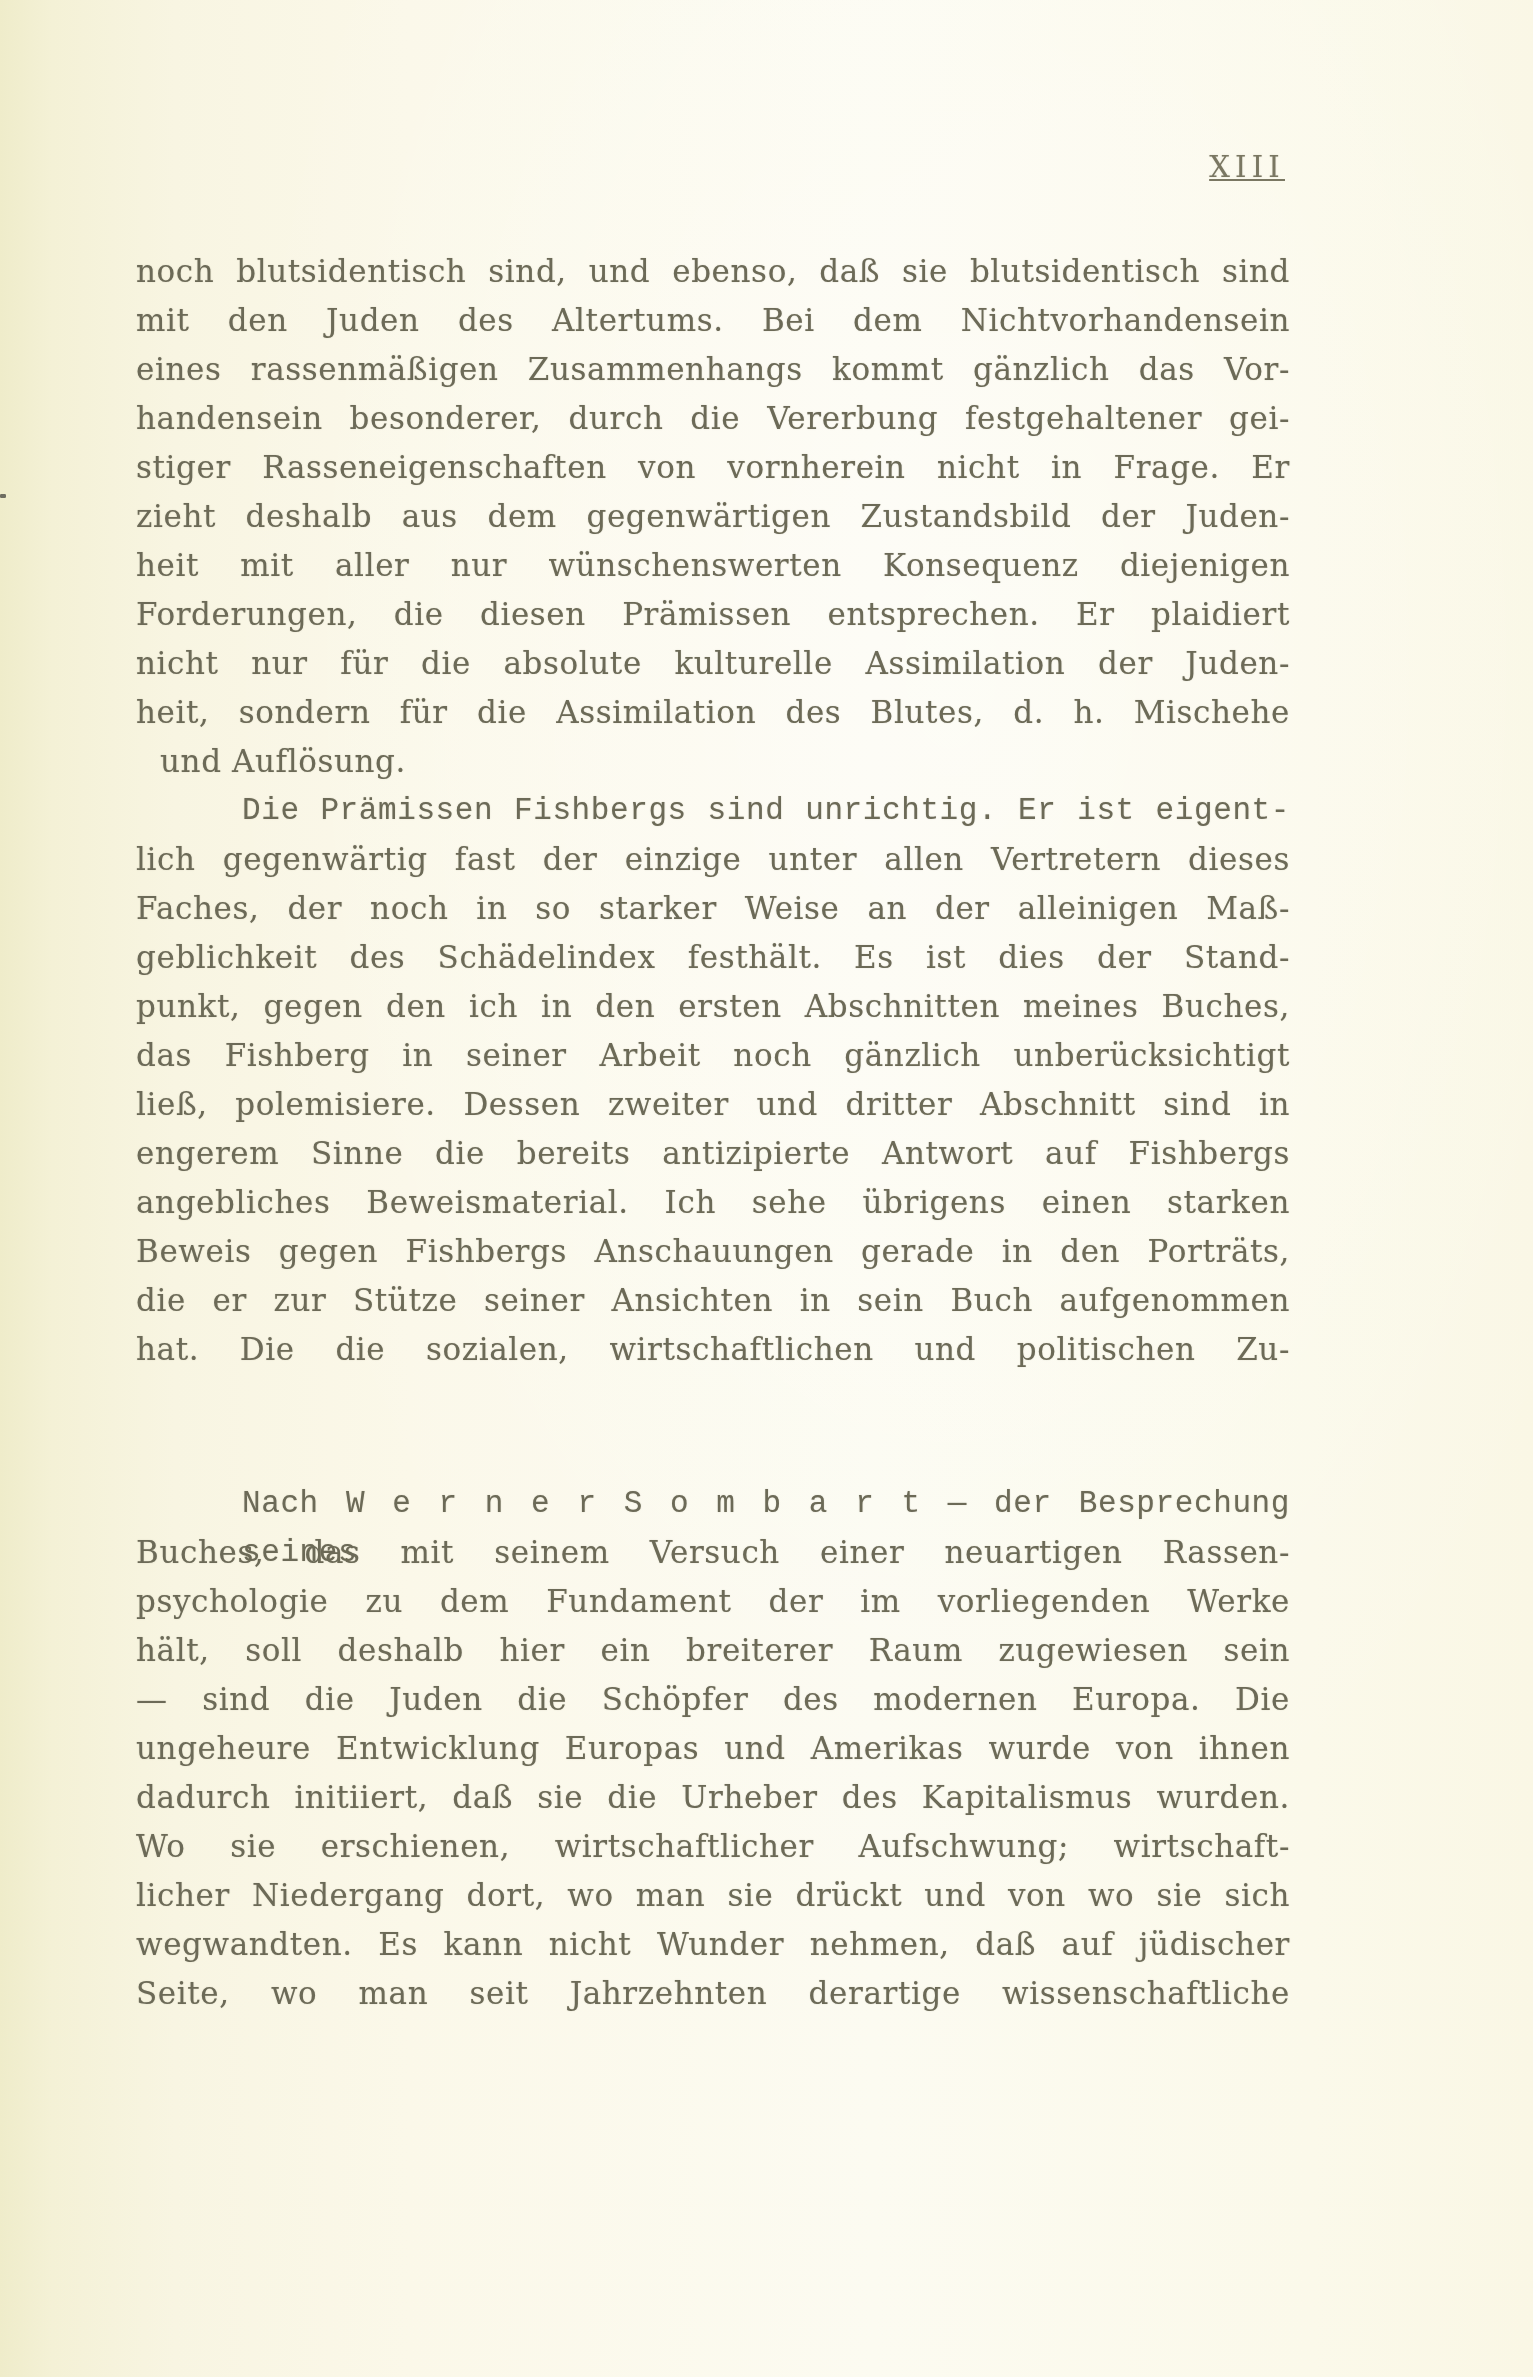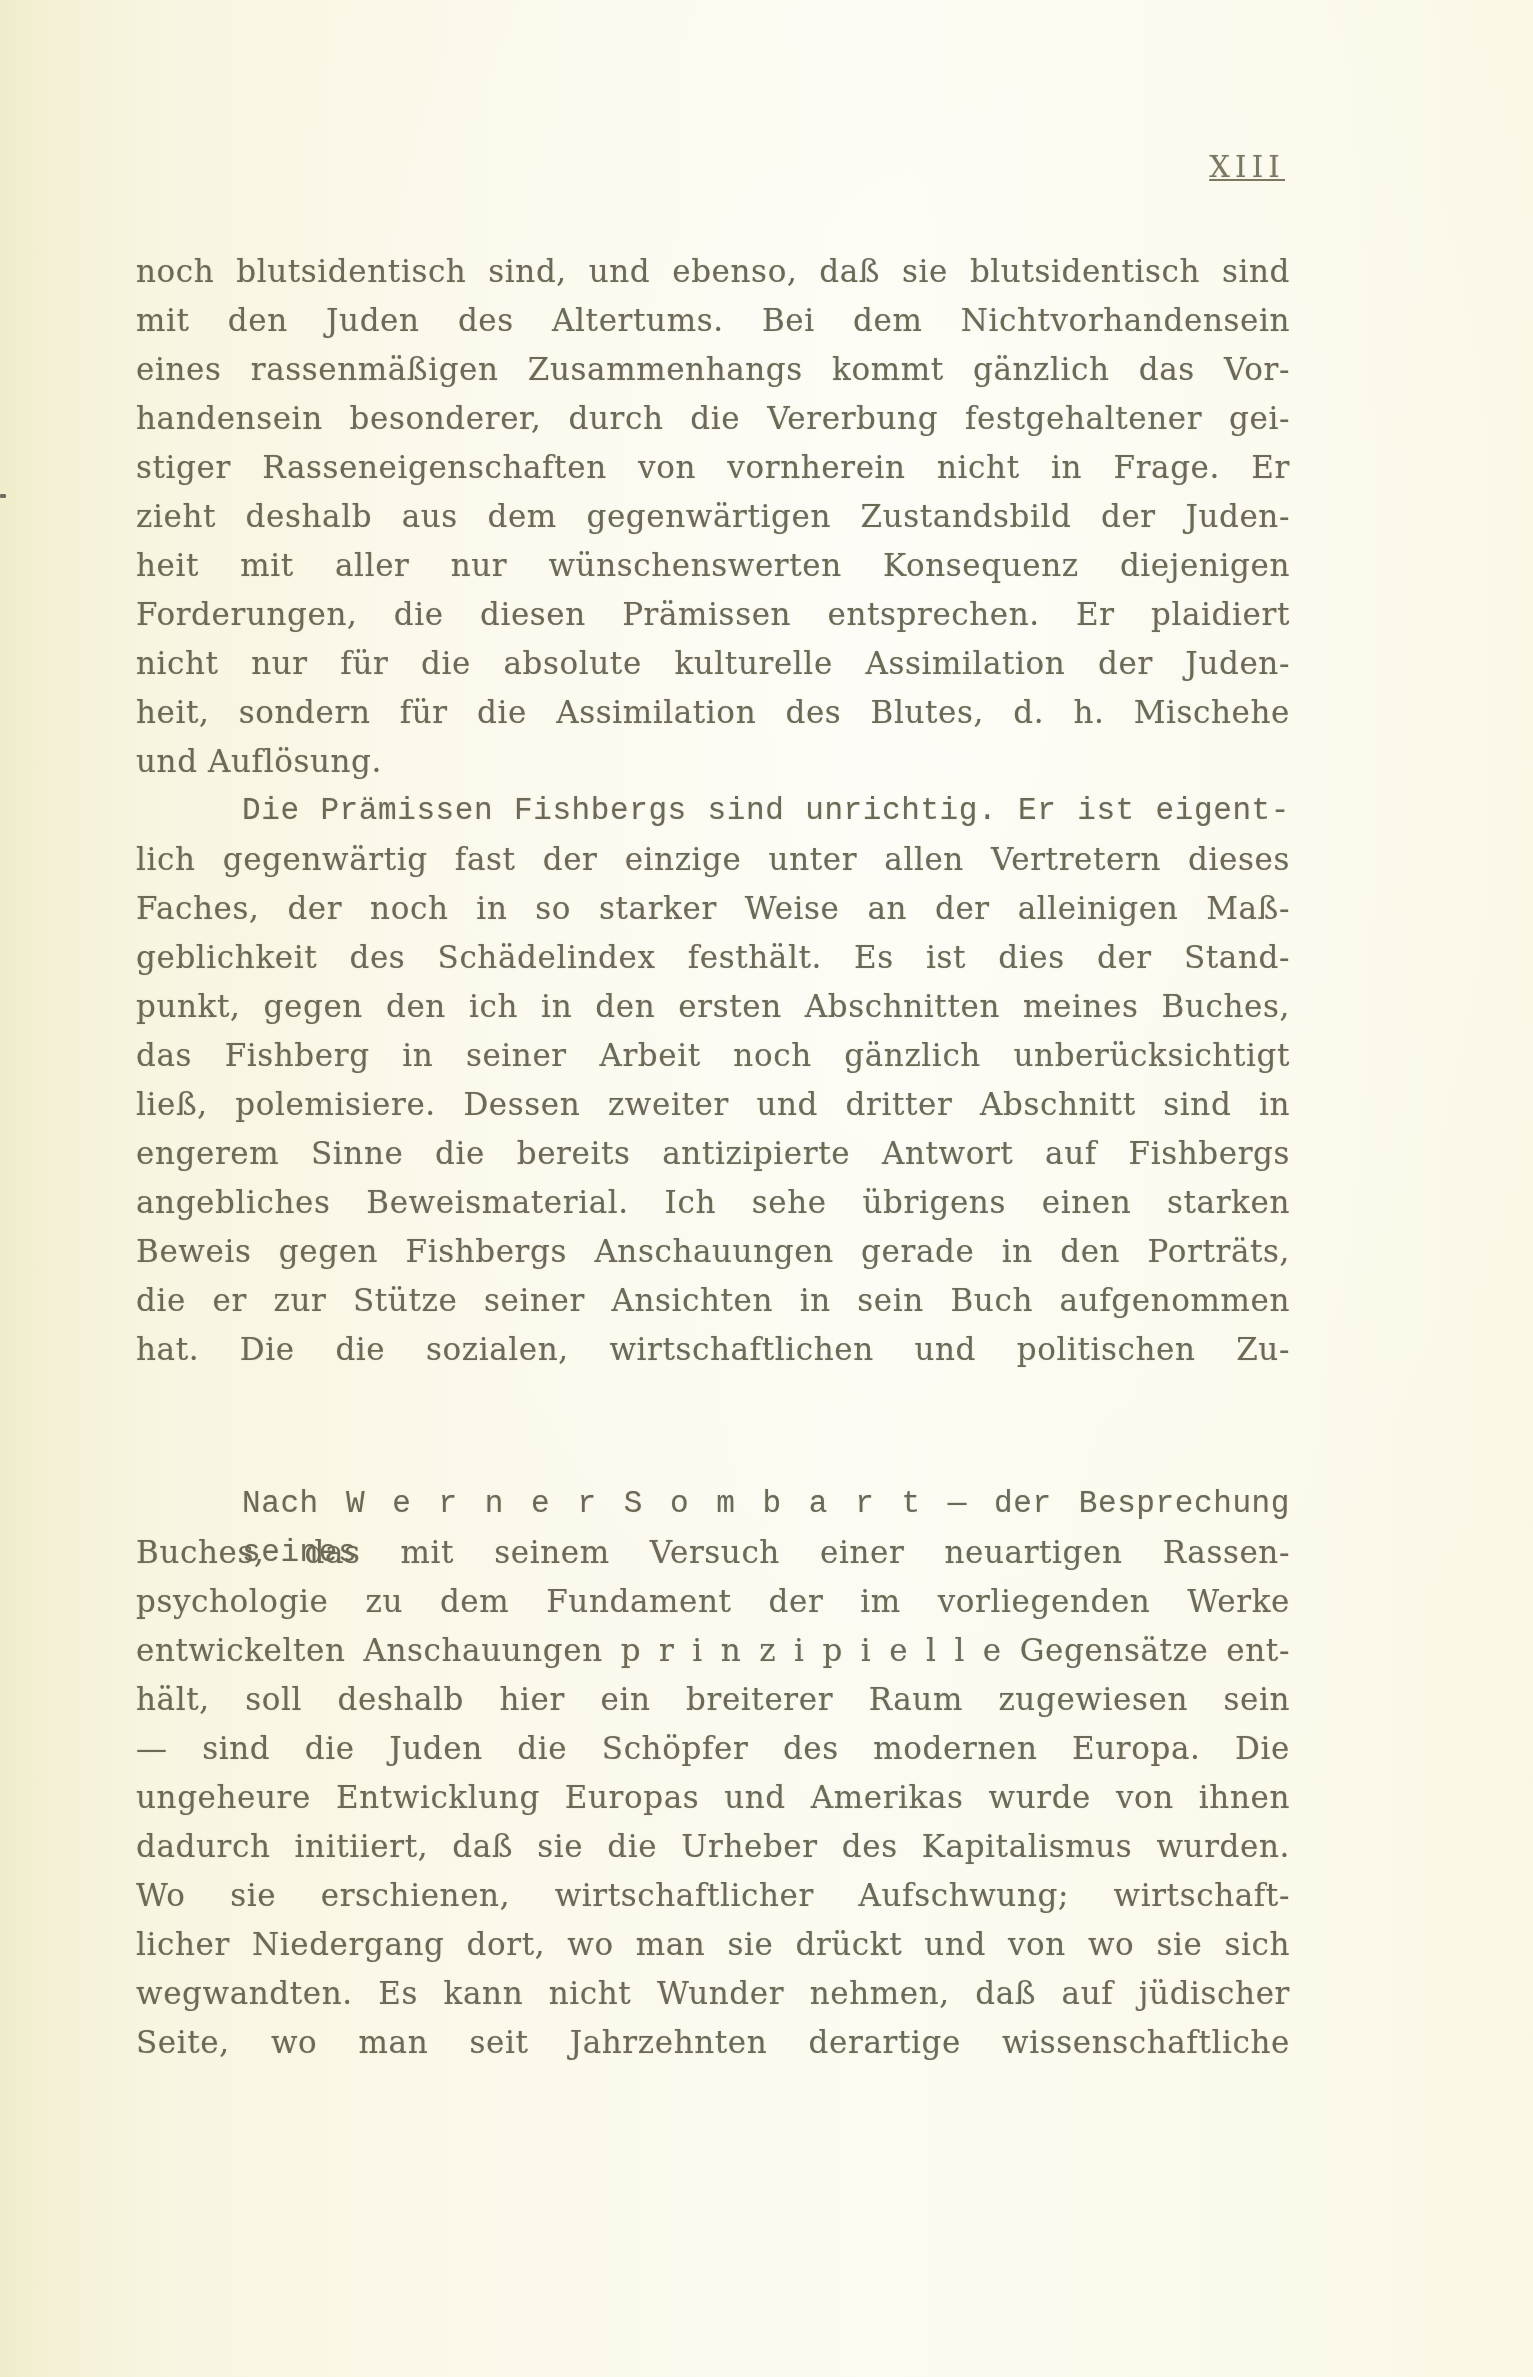--- a/index.html
+++ b/index.html
@@ -47,21 +47,21 @@
     text-shadow: 0 0 1.2px rgba(108,106,87,0.32);
   }
   .paragraph { margin: 0; }
   .paragraph.gap-before { margin-top: 105px; }
   .line {
     height: 49px;
     text-align: justify;
     text-align-last: justify;
     white-space: normal;
   }
-  .line.flush { text-align-last: left; }
+  .line.flush { text-align-last: left; margin-left: 24px; }
   .line.indent {
     padding-left: 106px;
     box-sizing: border-box;
     font-family: Liberation Mono, monospace;
   }
   .scan-artifact {
     position: absolute;
     left: 0px;
     top: 494px;
     width: 6.4px;
@@ -104,21 +104,20 @@
         <div class="line">engerem Sinne die bereits antizipierte Antwort auf Fishbergs</div>
         <div class="line">angebliches Beweismaterial. Ich sehe übrigens einen starken</div>
         <div class="line">Beweis gegen Fishbergs Anschauungen gerade in den Porträts,</div>
         <div class="line">die er zur Stütze seiner Ansichten in sein Buch aufgenommen</div>
         <div class="line">hat. Die die sozialen, wirtschaftlichen und politischen Zu-</div>
       </div>
       <div class="paragraph gap-before">
         <div class="line indent">Nach W e r n e r S o m b a r t — der Besprechung seines</div>
         <div class="line">Buches, das mit seinem Versuch einer neuartigen Rassen-</div>
         <div class="line">psychologie zu dem Fundament der im vorliegenden Werke</div>
-        <div class="line">entwickelten Anschauungen p r i n z i p i e l l e Gegensätze ent-</div>
         <div class="line">hält, soll deshalb hier ein breiterer Raum zugewiesen sein</div>
         <div class="line">— sind die Juden die Schöpfer des modernen Europa. Die</div>
         <div class="line">ungeheure Entwicklung Europas und Amerikas wurde von ihnen</div>
         <div class="line">dadurch initiiert, daß sie die Urheber des Kapitalismus wurden.</div>
         <div class="line">Wo sie erschienen, wirtschaftlicher Aufschwung; wirtschaft-</div>
         <div class="line">licher Niedergang dort, wo man sie drückt und von wo sie sich</div>
         <div class="line">wegwandten. Es kann nicht Wunder nehmen, daß auf jüdischer</div>
         <div class="line">Seite, wo man seit Jahrzehnten derartige wissenschaftliche</div>
       </div>
     </div>

